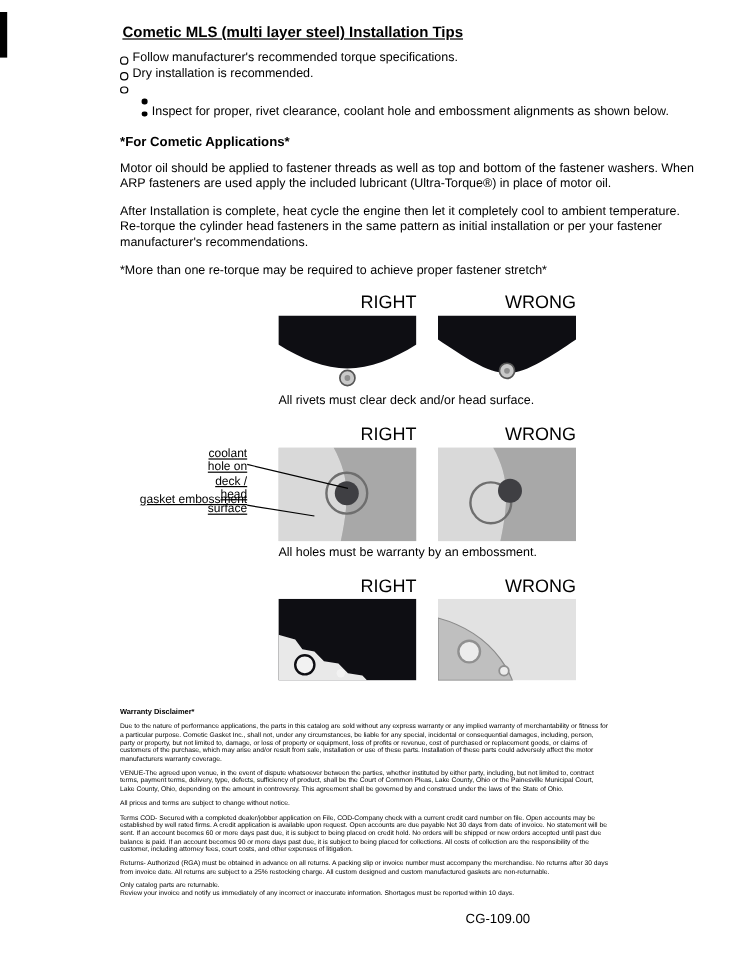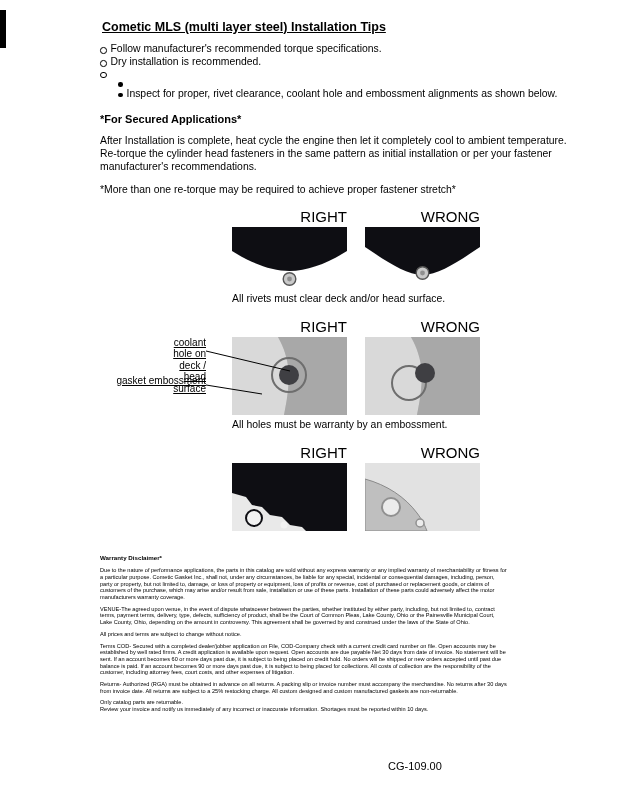--- a/index.html
+++ b/index.html
@@ -57,21 +57,22 @@
       </div>
       <div class="b-row sub">
         <span class="b-f"></span>
       </div>
       <div class="b-row sub">
         <span class="b-f"></span>
         <span>Inspect for proper, rivet clearance, coolant hole and embossment alignments as shown below.</span>
       </div>
     </div>
 
-    <div class="diesel-h">*For Secured Applications*</div>
+    <div class="diesel-h">*For Cometic Applications*</div>
+    <div class="para">Motor oil should be applied to fastener threads as well as top and bottom of the fastener washers. When ARP fasteners are used apply the included lubricant (Ultra-Torque®) in place of motor oil.</div>
     <div class="para">After Installation is complete, heat cycle the engine then let it completely cool to ambient temperature. Re-torque the cylinder head fasteners in the same pattern as initial installation or per your fastener manufacturer's recommendations.</div>
     <div class="note">*More than one re-torque may be required to achieve proper fastener stretch*</div>
 
     <div class="diagrams">
 
       <div class="dg-head">
         <span>RIGHT</span>
         <span>WRONG</span>
       </div>
       <div class="dg-row">

